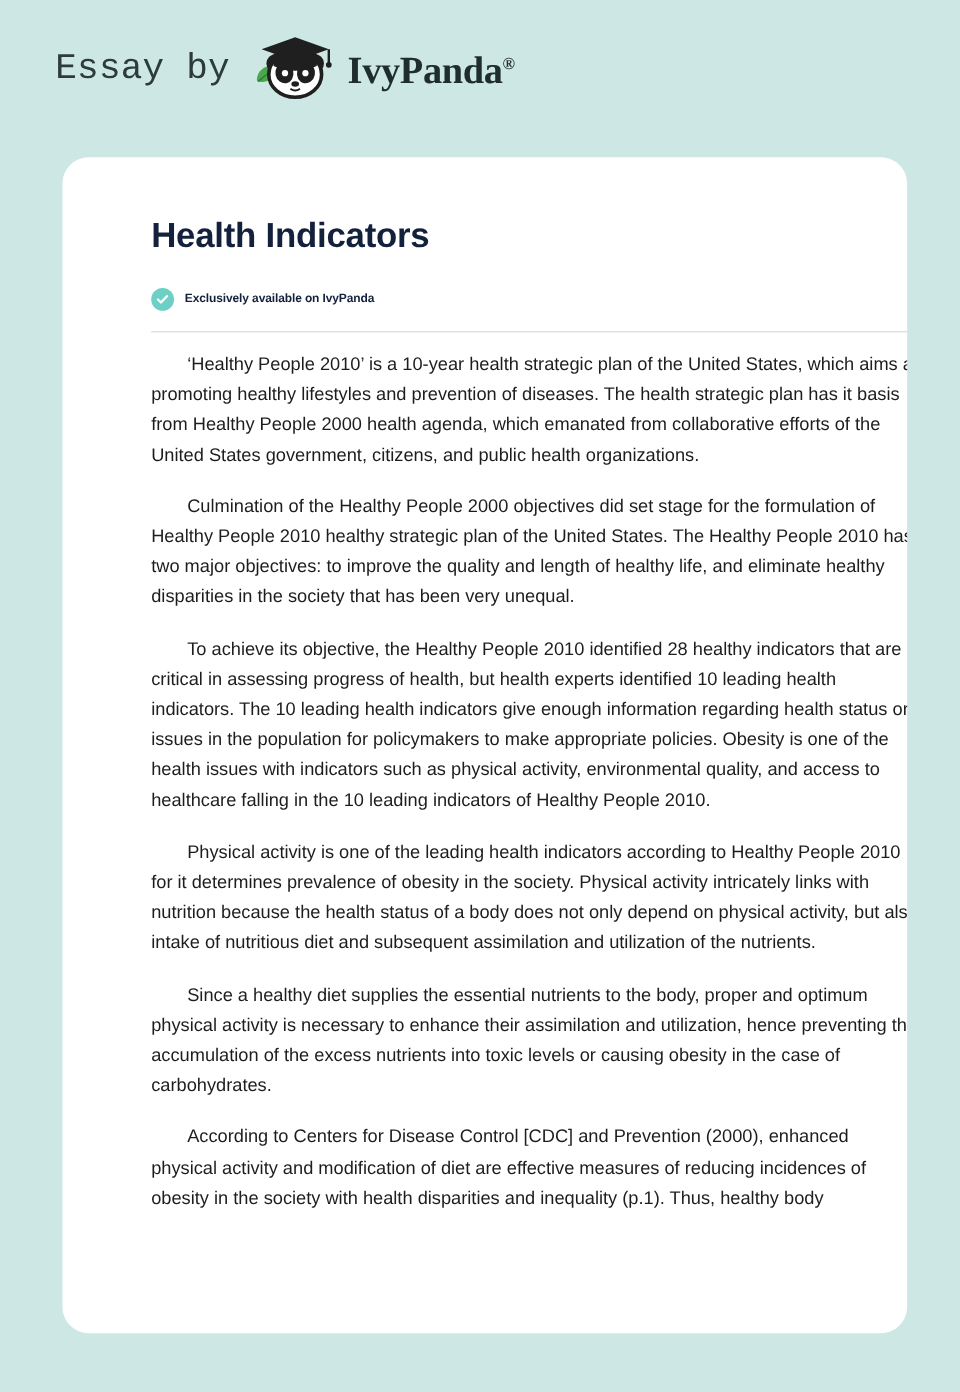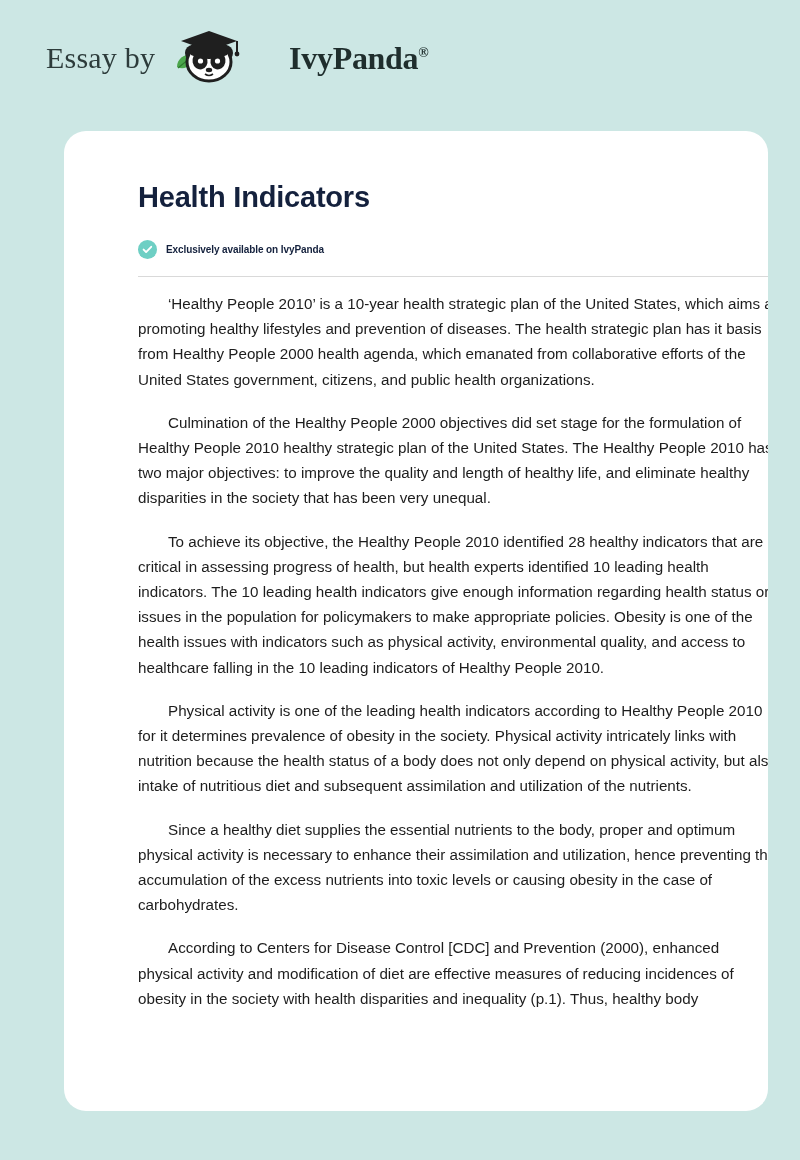--- a/index.html
+++ b/index.html
@@ -26,27 +26,26 @@
     display: flex;
     align-items: center;
     padding: 40px 0 0 46px;
     height: 76px;
     box-sizing: border-box;
   }
   .header-essay-by {
     font-size: 30px;
     color: #2d3c3b;
     letter-spacing: 0.2px;
-    font-family: Liberation Serif, serif;
+    font-family: Liberation Mono, monospace;
   }
   .brand {
     display: flex;
     align-items: center;
     margin-left: 14px;
-    gap: 36px;
   }
   .panda-logo {
     width: 80px;
     height: 62px;
     position: relative;
     display: block;
   }
   .brand-name {
     font-family: "Liberation Serif", serif;
     font-size: 32px;
@@ -58,21 +57,21 @@
   }
   .brand-name .reg {
     font-size: 14px;
     vertical-align: super;
     font-weight: bold;
   }
 
   
   .card {
     position: absolute;
-    left: 64px;
+    left: 52px;
     top: 131px;
     width: 704px;
     height: 980px;
     background: #ffffff;
     border-radius: 22px;
     box-sizing: border-box;
     padding: 44px 32px 0 26px;
     overflow: hidden;
   }
 

